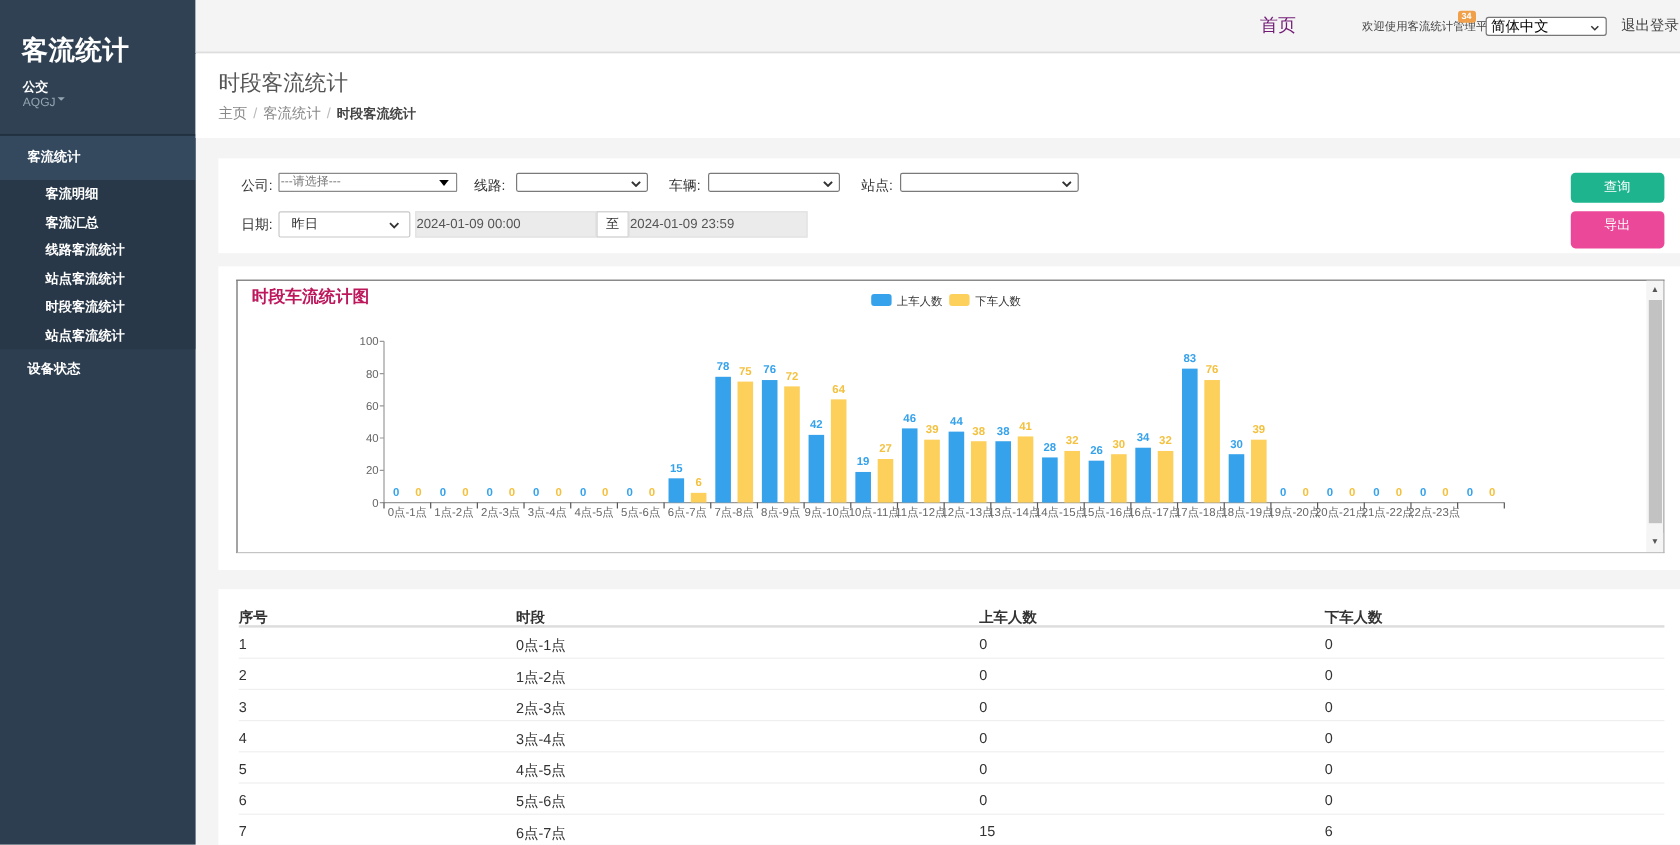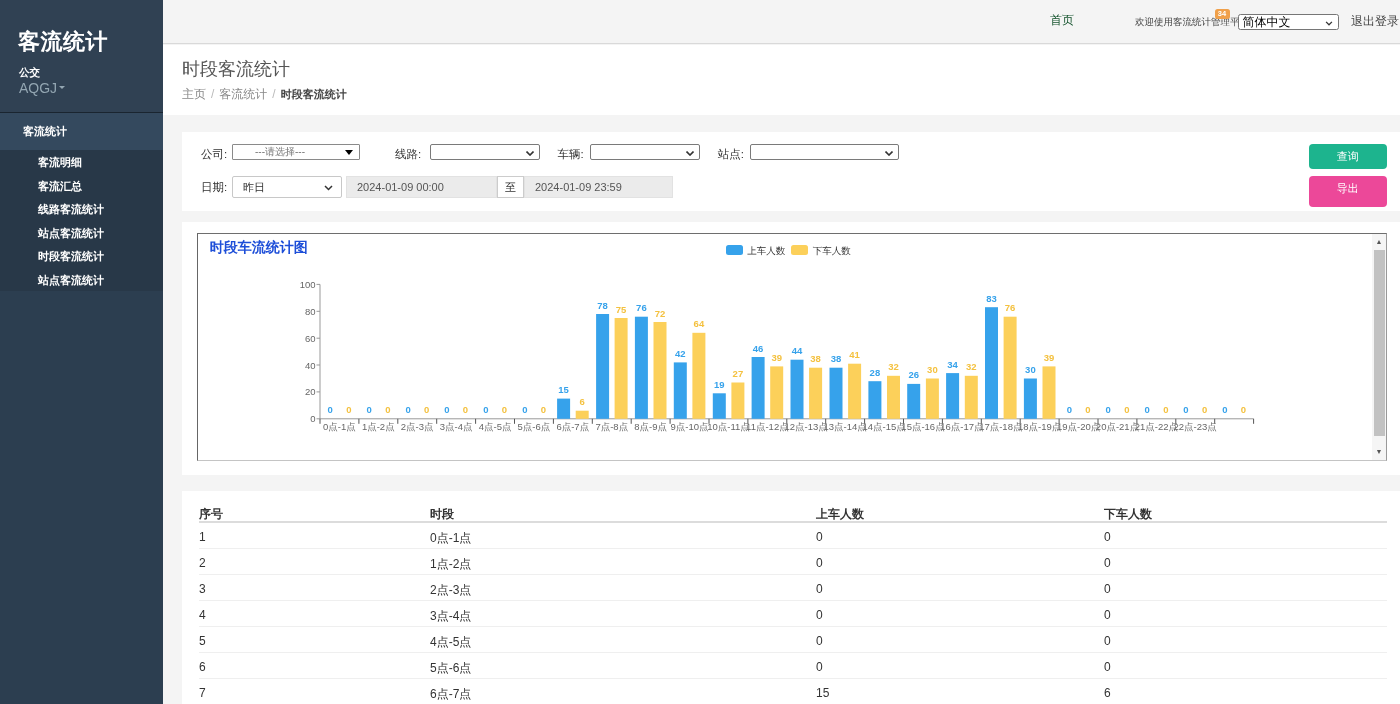--- a/index.html
+++ b/index.html
@@ -3,56 +3,56 @@
 <title>时段客流统计</title>
 <style>
 * { margin:0; padding:0; box-sizing:border-box; }
 html,body { width:1400px; height:704px; overflow:hidden; background:#f4f4f4;
   font-family:"Liberation Sans",sans-serif; position:relative; }
 
 #sidebar { position:absolute; left:0; top:0; width:163px; height:704px; background:#2c3e50; overflow:hidden; }
 #sidebar .deco1 { position:absolute; left:-60px; top:-130px; width:300px; height:300px; background:rgba(255,255,255,.02); transform:rotate(45deg); }
 #logo { position:absolute; left:18px; top:27px; font-size:22px; font-weight:bold; color:#fff; letter-spacing:0.5px; }
 #corp { position:absolute; left:19px; top:65.5px; font-size:10.5px; font-weight:bold; color:#fff; }
-#user { position:absolute; left:19px; top:79.5px; font-size:14px; color:#93a6b2;text-align:center; }
+#user { position:absolute; left:19px; top:79.5px; font-size:10px; color:#93a6b2;text-align:center; }
 #user .caret { display:inline-block; width:0; height:0; border:3.5px solid transparent; border-top-color:#93a6b2; margin-left:2px; vertical-align:1px; }
 .mparent { position:absolute; left:0; width:163px; height:34px; line-height:34px; color:#fff;
   font-size:11px; font-weight:bold; padding-left:23px; }
 #mp1 { top:112px; height:38px; line-height:37px; background:#34495e; border-top:1px solid #1a2530; }
 #submenu { position:absolute; left:0; top:150px; width:163px; height:141px; background:#283848; }
 .msub { position:absolute; left:0; width:163px; height:23.5px; line-height:23.5px; color:#fff;
   font-size:11px; font-weight:bold; padding-left:38px; }
 
 #topbar { position:absolute; left:163px; top:0; width:1237px; height:44px; background:#f4f4f4; border-bottom:1px solid #d9d9d9; }
-#home { position:absolute; left:887px; top:12px; font-size:12px; color:#14532d; }
+#home { position:absolute; left:887px; top:12px; font-size:15px; color:#701a75; }
 #welcome { position:absolute; left:972px; top:15.5px; font-size:9.5px; color:#444; }
 #badge { position:absolute; left:1051.5px; top:8.7px; width:15px; height:10px; background:#f0a04a; border-radius:2.5px;
   color:#fff; font-size:7.5px; font-weight:bold; text-align:center; line-height:10px; }
 #langsel { position:absolute; left:1074.5px; top:14px; width:101px; height:16px; background:#fff; border:1px solid #767676; border-radius:2.5px; font-size:12px; color:#000; line-height:14px; padding-left:4px; }
 #logout { position:absolute; left:1188px; top:13px; font-size:12px; color:#444; }
 .chev { position:absolute; }
 
 #titlebar { position:absolute; left:163px; top:45px; width:1237px; height:70px; background:#fff; }
 #ptitle { position:absolute; left:19px; top:12px; font-size:18px; color:#555; font-weight:400; }
 #bcrumb { position:absolute; left:19px; top:41px; font-size:12px; color:#888; }
 #bcrumb .sep { color:#bbb; margin:0 5px; }
 #bcrumb b { color:#444; font-size:11px; }
 
 .card { position:absolute; left:182px; width:1218px; background:#fff; }
 #fcard { top:132px; height:79px; }
 #ccard { top:222px; height:253px; }
 #tcard { top:491px; height:240px; }
 .flabel { position:absolute; font-size:11.5px; color:#333; }
 .sel { position:absolute; background:#fff; border:1px solid #7a7a7a; border-radius:2px; font-size:10px; color:#777; }
 .tri { position:absolute; width:0; height:0; border-left:4.5px solid transparent; border-right:4.5px solid transparent; border-top:5px solid #000; }
-.inp { position:absolute; height:22px; background:#ebebeb; border:1px solid #e2e2e2; font-size:11px; color:#555; line-height:20px; padding-left:10px; }
+.inp { position:absolute; height:22px; background:#ebebeb; border:1px solid #e2e2e2; font-size:11px; color:#555; line-height:20px; }
 .btn { position:absolute; left:1127px; width:77.5px; border-radius:4px; color:#fff; font-size:11px; text-align:center; }
 
 #chartbox { position:absolute; left:15px; top:10.5px; width:1190px; height:228.5px; border:1px solid; border-color:#6e6e6e #999 #c4c4c4 #666; background:#fff; }
-#ctitle { position:absolute; left:11.7px; top:5.8px; font-size:14px; font-weight:bold; color:#1d4ed8; }
+#ctitle { position:absolute; left:11.7px; top:5.8px; font-size:14px; font-weight:bold; color:#be185d; }
 
 #sbar { position:absolute; right:0; top:0; width:14px; height:226.5px; background:#f5f5f5; }
 #sbar .thumb { position:absolute; left:1.5px; top:16.5px; width:11px; height:186px; background:#c2c2c2; }
 #sbar .arr { position:absolute; left:0; width:14px; height:16px; background:#f5f5f5; text-align:center; line-height:16px; font-size:7px; color:#555; }
 
 .th { position:absolute; top:15px; font-size:12px; font-weight:bold; color:#333; }
 #thead-line { position:absolute; left:17px; top:30px; width:1188px; border-top:2px solid #dcdcdc; }
 .trow { position:absolute; left:17px; width:1188px; height:26px; border-bottom:1px solid #efefef; }
 .trow span { position:absolute; top:7px; font-size:12px; color:#333; }
 </style></head>
@@ -64,40 +64,41 @@
   <div id="user">AQGJ<span class="caret"></span></div>
   <div class="mparent" id="mp1">客流统计</div>
   <div id="submenu">
     <div class="msub" style="top:1px">客流明细</div>
     <div class="msub" style="top:24.5px">客流汇总</div>
     <div class="msub" style="top:48px">线路客流统计</div>
     <div class="msub" style="top:71.5px">站点客流统计</div>
     <div class="msub" style="top:95px">时段客流统计</div>
     <div class="msub" style="top:118.5px">站点客流统计</div>
   </div>
+  <div class="mparent" style="top:291px">设备状态</div>
 </div>
 
 <div id="topbar">
   <div id="home">首页</div>
   <div id="welcome">欢迎使用客流统计管理平台</div>
   <div id="badge">34</div>
   <div id="langsel">简体中文<svg class="chev" style="right:5px;top:6px" viewBox="0 0 9 6" width="8" height="5">
         <polyline points="1,1 4.5,4.5 8,1" fill="none" stroke="#333" stroke-width="1.5"></polyline>
       </svg></div>
   <div id="logout">退出登录</div>
 </div>
 
 <div id="titlebar">
   <div id="ptitle">时段客流统计</div>
   <div id="bcrumb">主页<span class="sep">/</span>客流统计<span class="sep">/</span><b>时段客流统计</b></div>
 </div>
 
 <div class="card" id="fcard">
   <span class="flabel" style="left:19px;top:15px">公司:</span>
-  <div class="sel" style="left:50px;top:11.5px;width:128px;height:16px;border-color:#8a8a8a;border-radius:1px;line-height:14px;padding-left:22px">---请选择---<span class="tri" style="right:6px;top:5px"></span></div>
+  <div class="sel" style="left:50px;top:11.5px;width:149px;height:16px;border-color:#8a8a8a;border-radius:1px;line-height:14px;padding-left:1px">---请选择---<span class="tri" style="right:6px;top:5px"></span></div>
   <span class="flabel" style="left:213px;top:15px">线路:</span>
   <div class="sel" style="left:247.6px;top:11.5px;width:110.5px;height:16px">
       <svg class="chev" style="right:5px;top:6px" viewBox="0 0 8 5" width="8" height="5">
         <polyline points="0.5,0.5 4,4 7.5,0.5" fill="none" stroke="#333" stroke-width="1.6"></polyline>
       </svg>
     </div>
   <span class="flabel" style="left:375.6px;top:15px">车辆:</span>
   <div class="sel" style="left:407.7px;top:11.5px;width:110px;height:16px">
       <svg class="chev" style="right:5px;top:6px" viewBox="0 0 8 5" width="8" height="5">
         <polyline points="0.5,0.5 4,4 7.5,0.5" fill="none" stroke="#333" stroke-width="1.6"></polyline>

